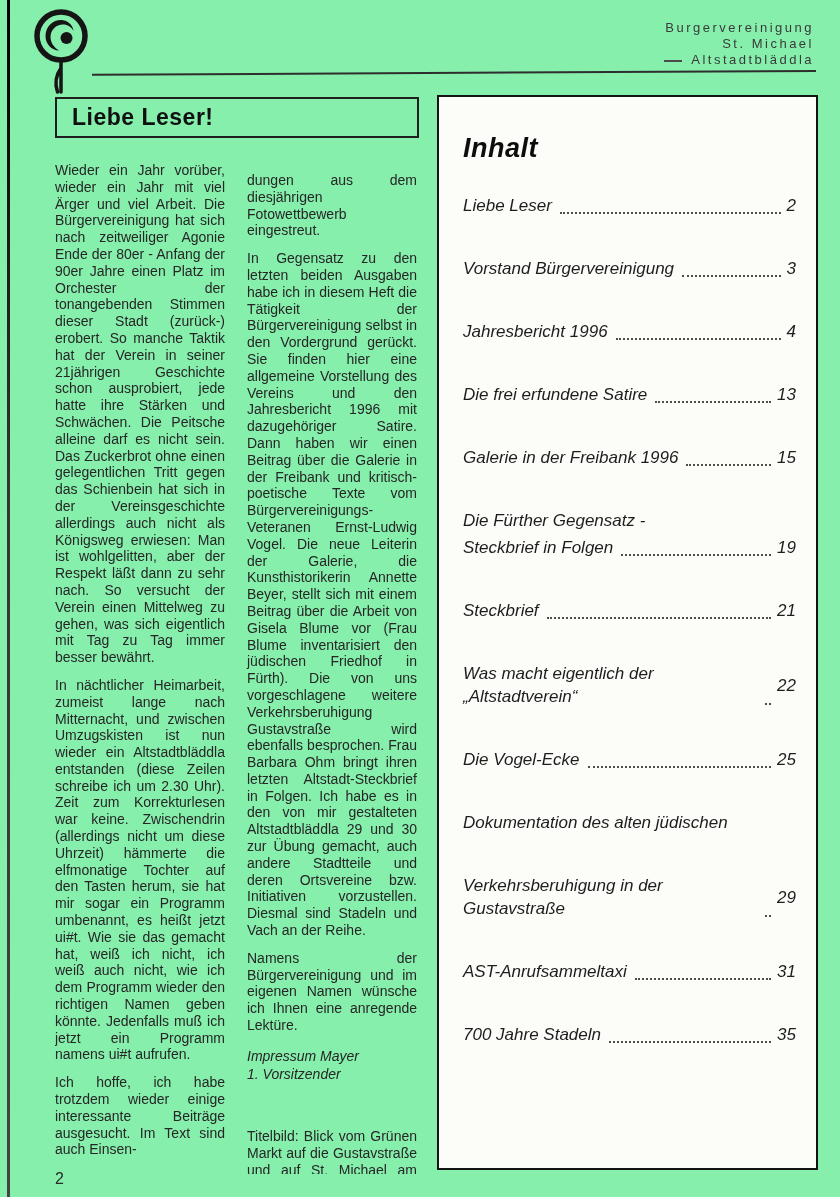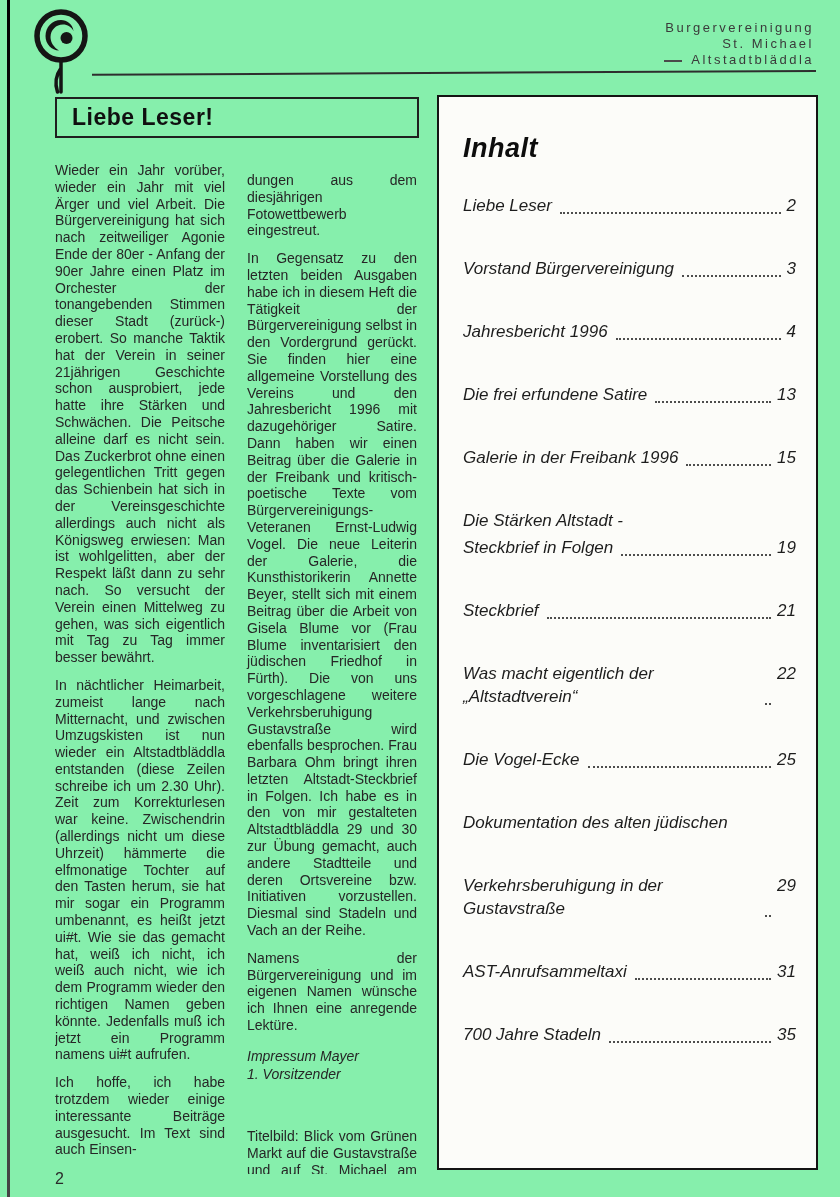--- a/index.html
+++ b/index.html
@@ -89,21 +89,21 @@
     margin: 36px 0 0 24px;
     font-size: 27px; font-weight: bold; letter-spacing: 0.5px;
     color: #0d0d0d;
   }
   .toc-list { margin: 30px 20px 0 24px; }
   .toc-entry {
     margin-bottom: 40px;
     font-size: 17px; line-height: 23px;
     color: #1d1d1d;
   }
-  .toc-line { display: flex; align-items: flex-start; }
+  .toc-line { display: flex; align-items: center; }
   .toc-label { flex-shrink: 1; }
   .toc-extra .toc-label { display: block; margin-bottom: 4px; }
   .toc-leader {
     flex: 1 1 auto; min-width: 6px;
     border-bottom: 2px dotted #4d4d4d;
     margin: 0 6px 3px 8px;
     align-self: flex-end;
   }
   .toc-page { flex-shrink: 0; }
 
@@ -197,21 +197,21 @@
         <div class="toc-entry">
 
     <div class="toc-line">
       <span class="toc-label">Galerie in der Freibank 1996</span>
       <span class="toc-leader"></span>
       <span class="toc-page">15</span>
     </div>
   </div>
         <div class="toc-entry">
     <div class="toc-extra">
-            <div class="toc-label">Die Stärken Altstadt -</div>
+            <div class="toc-label">Die Fürther Gegensatz -</div>
           </div>
     <div class="toc-line">
       <span class="toc-label">Steckbrief in Folgen</span>
       <span class="toc-leader"></span>
       <span class="toc-page">19</span>
     </div>
   </div>
         <div class="toc-entry">
 
     <div class="toc-line">

